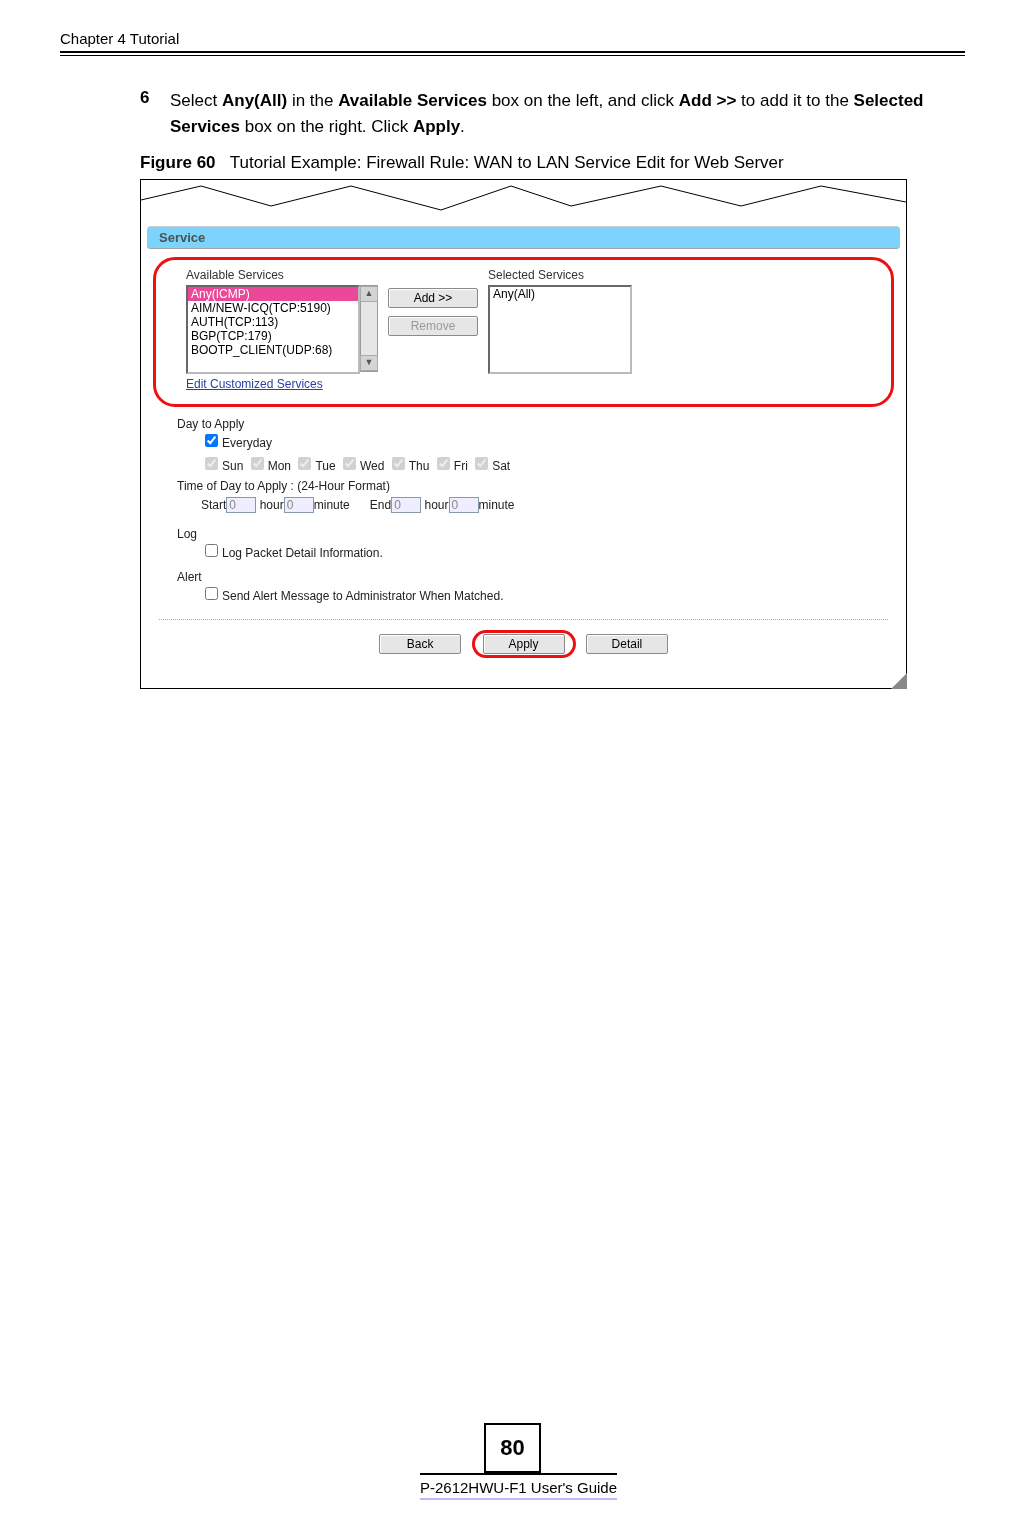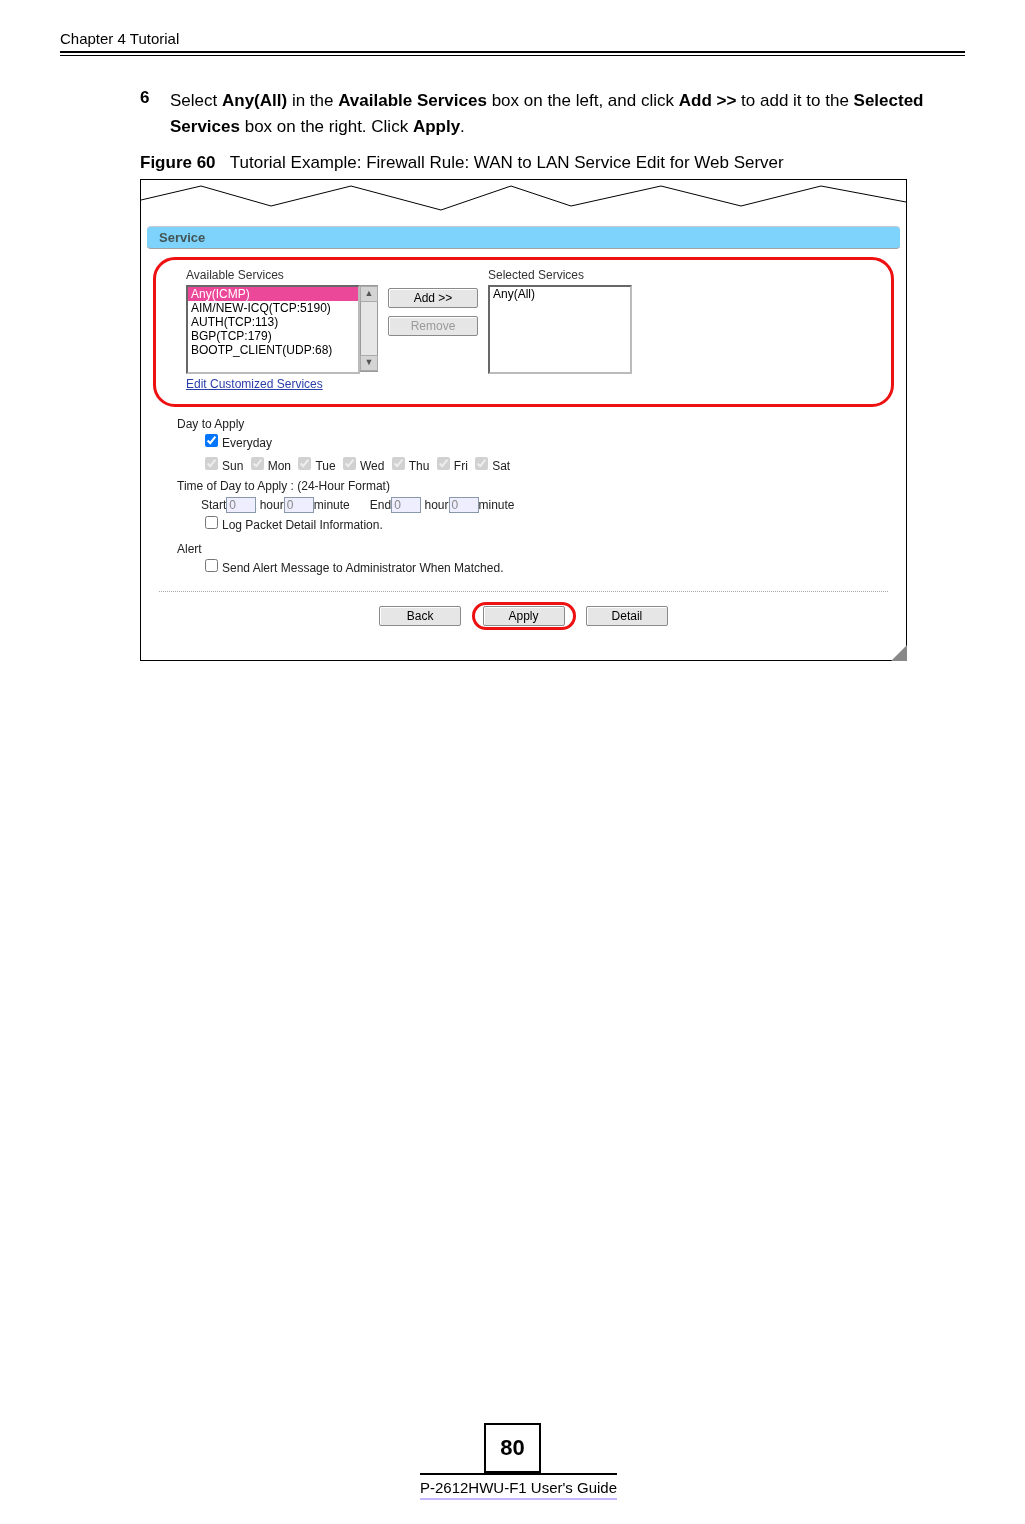--- a/index.html
+++ b/index.html
@@ -230,20 +230,21 @@
         <input type="checkbox" class="cb" checked="" disabled="" style=""><span>Fri</span>
         <input type="checkbox" class="cb" checked="" disabled="" style=""><span>Sat</span>
       </div>
       <div class="lbl">Time of Day to Apply : (24-Hour Format)</div>
       <div style="margin-left:24px; margin-top:4px;">
         <span>Start</span><input class="inline-input" disabled="" value="0" style=""> <span>hour</span><input class="inline-input" disabled="" value="0" style=""><span>minute</span>
         &nbsp;&nbsp;&nbsp;&nbsp;
         <span>End</span><input class="inline-input" disabled="" value="0" style=""> <span>hour</span><input class="inline-input" disabled="" value="0" style=""><span>minute</span>
       </div>
 
+      <div class="lbl" style="margin-top:14px">Log</div>
       <div style="margin-left:24px">
         <input type="checkbox" class="cb" style=""><span>Log Packet Detail Information.</span>
       </div>
 
       <div class="lbl" style="margin-top:10px">Alert</div>
       <div style="margin-left:24px">
         <input type="checkbox" class="cb" style=""><span>Send Alert Message to Administrator When Matched.</span>
       </div>
     </div>
 

